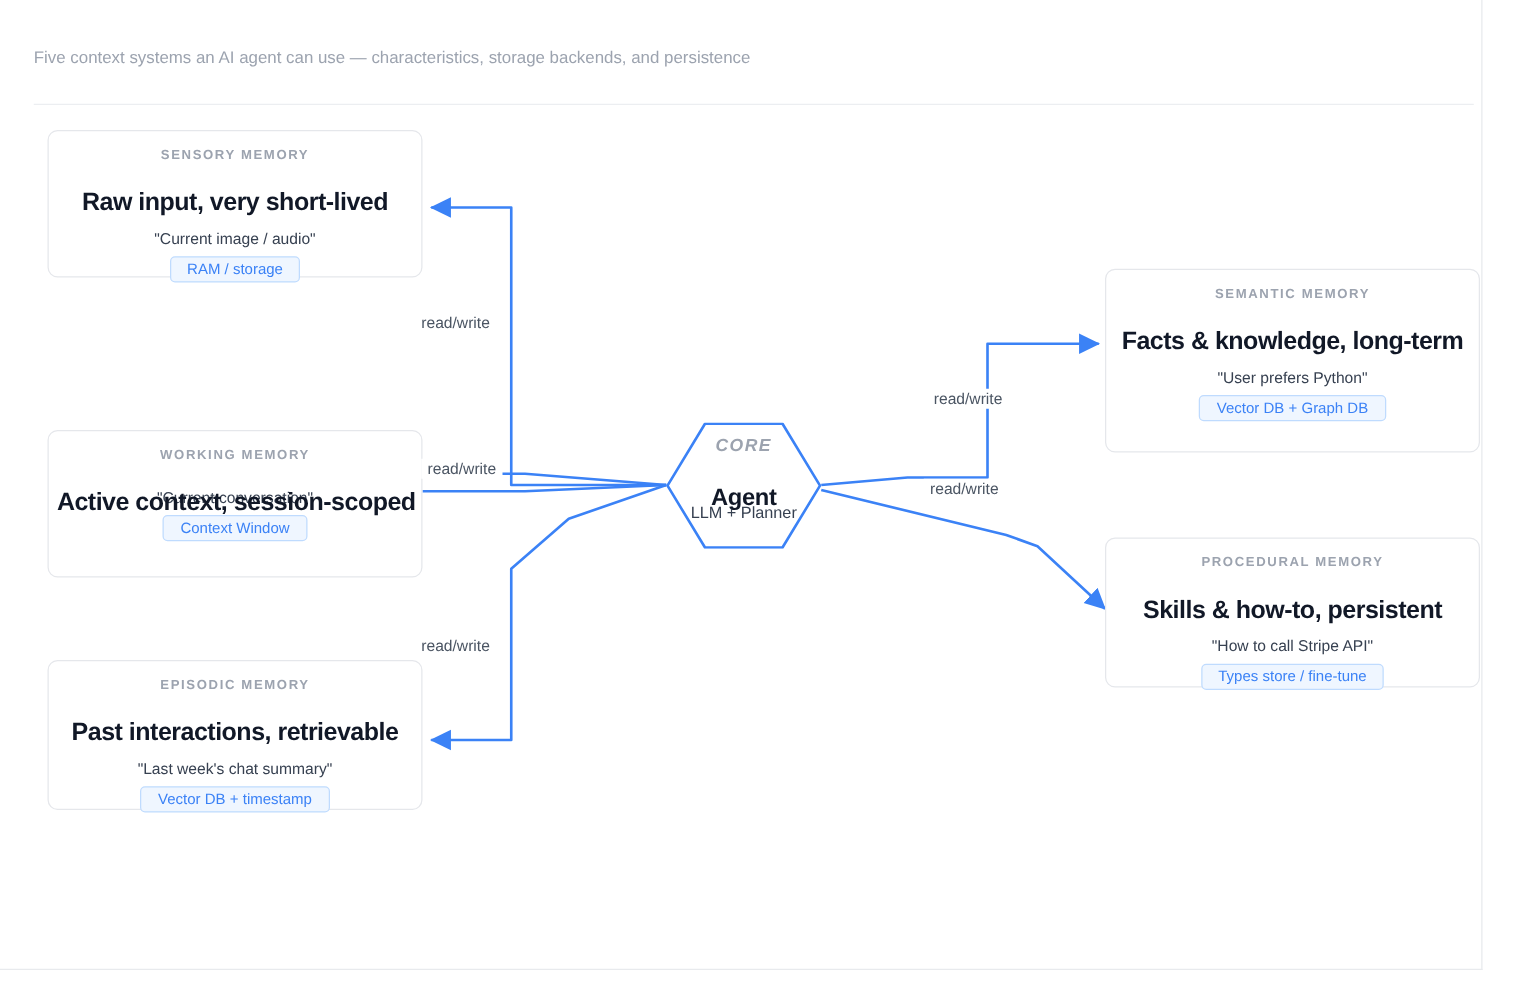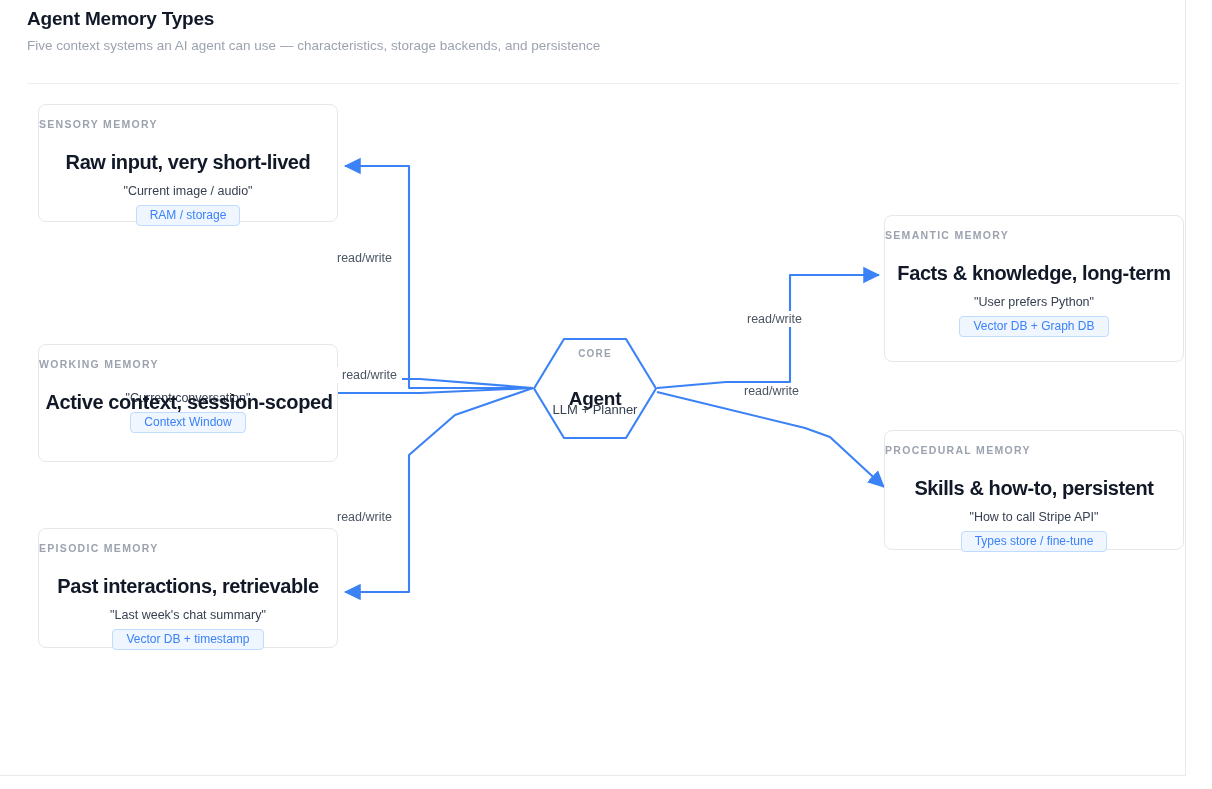--- a/index.html
+++ b/index.html
@@ -58,21 +58,21 @@
   
   .card {
     position: absolute;
     background: #ffffff;
     border: 1px solid #e5e7eb;
     border-radius: 8px;
     padding-top: 13px;
     z-index: 4;
   }
   .card-kicker {
-    text-align: left;
+    text-align: center;
     font-size: 10.5px;
     font-weight: bold;
     letter-spacing: 1.3px;
     color: #9ca3af;
     white-space: nowrap;
   }
   .card-headline {
     text-align: center;
     font-size: 20px;
     font-weight: bold;
@@ -133,24 +133,25 @@
     z-index: 5;
   }
   #core-node svg { position: absolute; left: 0; top: 0; }
   .core-text {
     position: absolute;
     width: 124px;
     text-align: center;
   }
   #core-kicker {
     top: 10px;
-    font-size: 10px;
+    font-size: 14px;
     font-weight: bold;
     letter-spacing: 1.2px;
     color: #9ca3af;
+    font-style: italic;
   }
   #core-title {
     top: 50px;
     font-size: 19px;
     font-weight: bold;
     color: #111827;
     letter-spacing: -0.3px;
   }
   #core-sub {
     top: 64px;
@@ -172,21 +173,20 @@
   #label-working    { left: 337px; top: 367px; }
   #label-episodic   { left: 332px; top: 509px; }
   #label-semantic   { left: 742px; top: 311px; }
   #label-procedural { left: 739px; top: 383px; }
 </style>
 </head>
 <body>
 
 <div id="frame">
 
-  <div id="page-title">Agent Memory Types</div>
   <div id="page-subtitle">Five context systems an AI agent can use — characteristics, storage backends, and persistence</div>
   <div id="header-divider"></div>
 
   <svg id="edges" viewBox="0 0 1186 776">
     <defs>
       <marker id="arrow-r" markerWidth="9" markerHeight="9" refX="7.5" refY="4.5" orient="auto">
         <path d="M0,0.6 L8,4.5 L0,8.4 Z" fill="#3b82f6"></path>
       </marker>
       <marker id="arrow-l" markerWidth="9" markerHeight="9" refX="7.5" refY="4.5" orient="auto">
         <path d="M0,0.6 L8,4.5 L0,8.4 Z" fill="#3b82f6"></path>

